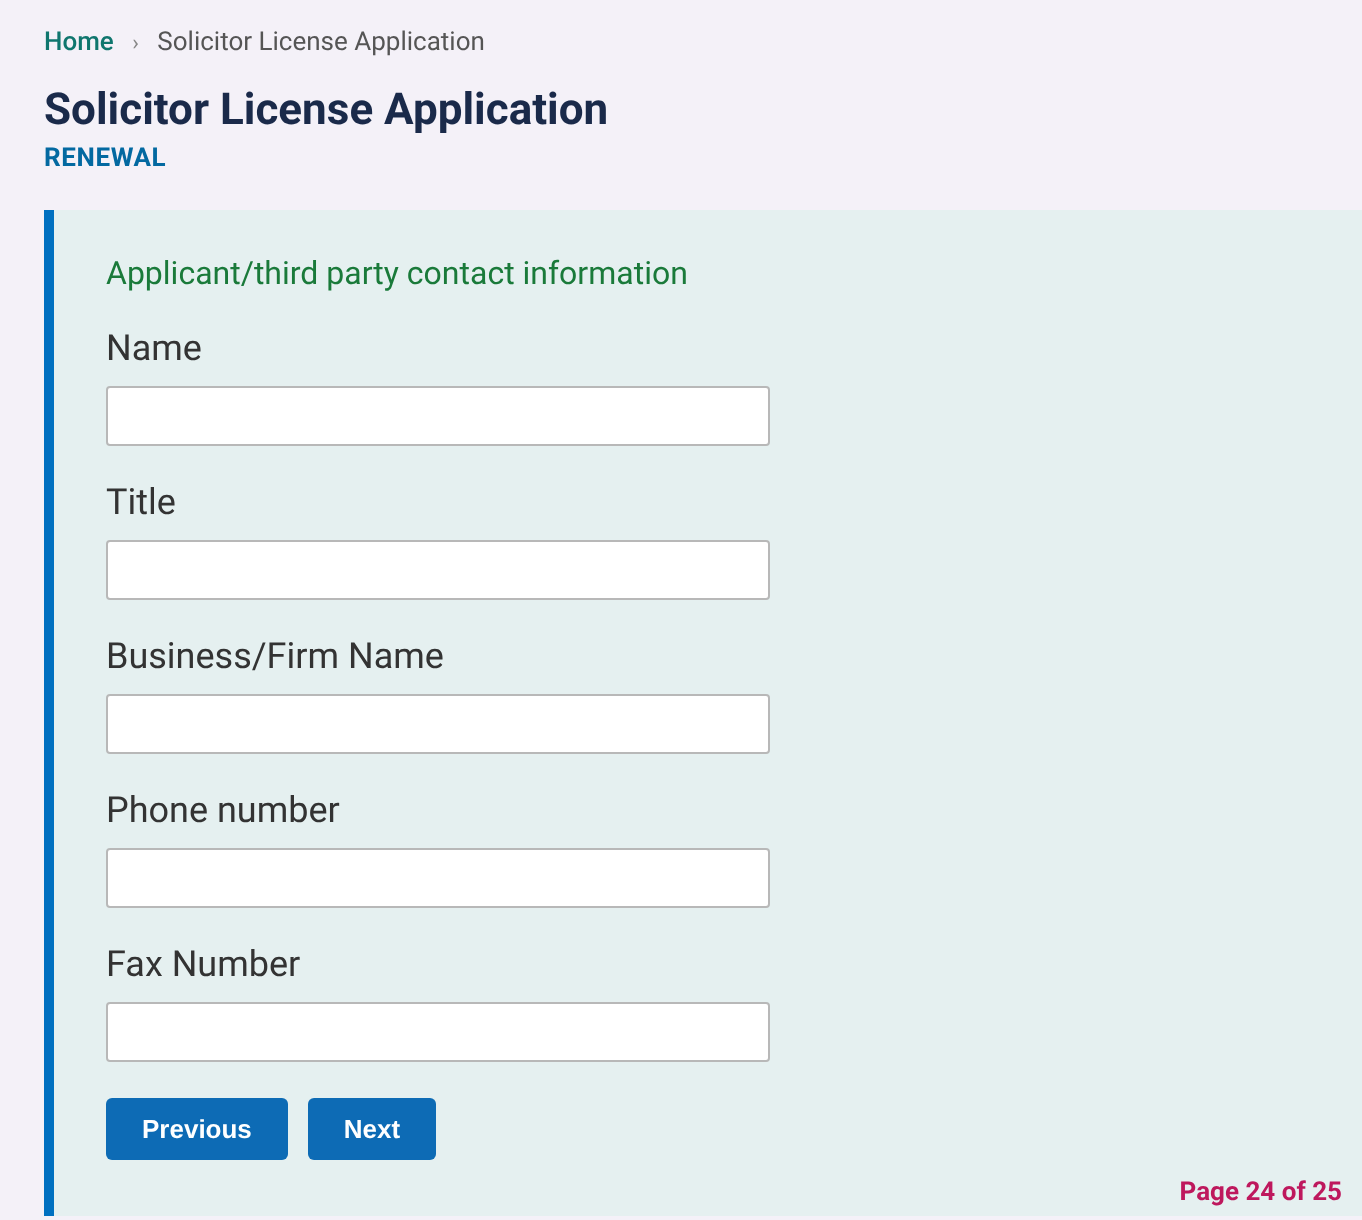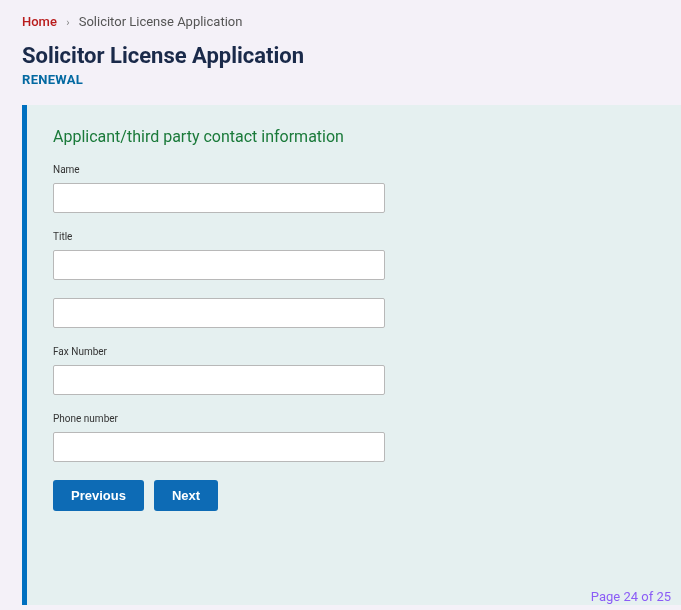--- a/index.html
+++ b/index.html
@@ -11,21 +11,21 @@
     height: 610px;
     overflow: hidden;
     position: relative;
   }
   .breadcrumb {
     padding: 14px 22px 10px 22px;
     font-size: 13px;
     color: #555;
   }
   .breadcrumb a {
-    color: #b91c1c;
+    color: #0f766e;
     text-decoration: none;
     font-weight: 500;
   }
   .breadcrumb .sep {
     margin: 0 6px;
     color: #888;
     font-size: 11px;
   }
   .breadcrumb .current {
     color: #555;
@@ -57,21 +57,21 @@
     font-size: 16px;
     font-weight: 400;
     color: #1a7a3a;
     margin-bottom: 18px;
   }
   .field {
     margin-bottom: 18px;
   }
   .field label {
     display: block;
-    font-size: 10px;
+    font-size: 18px;
     color: #333;
     margin-bottom: 8px;
   }
   .field input[type="text"] {
     width: 332px;
     height: 30px;
     border: 1px solid #b8b8b8;
     background: #fff;
     padding: 4px 8px;
     font-size: 13px;
@@ -90,22 +90,22 @@
     font-size: 13px;
     font-weight: 600;
     cursor: pointer;
     margin-right: 6px;
   }
   .page-indicator {
     position: absolute;
     right: 10px;
     bottom: 6px;
     font-size: 13px;
-    font-weight: 400;
-    color: #8b5cf6;
+    font-weight: 700;
+    color: #be185d;
   }
 </style>
 </head>
 <body>
 
 <nav class="breadcrumb">
   <a href="#">Home</a>
   <span class="sep">›</span>
   <span class="current">Solicitor License Application</span>
 </nav>
@@ -122,31 +122,32 @@
     <label>Name</label>
     <input type="text" value="" style="">
   </div>
 
   <div class="field">
     <label>Title</label>
     <input type="text" value="" style="">
   </div>
 
   <div class="field">
+    <label>Business/Firm Name</label>
     <input type="text" value="" style="">
   </div>
 
 
   <div class="field">
-    <label>Fax Number</label>
+    <label>Phone number</label>
     <input type="text" value="" style="">
   </div>
 
   <div class="field">
-    <label>Phone number</label>
+    <label>Fax Number</label>
     <input type="text" value="" style="">
   </div>
 
   <div class="buttons">
     <button class="btn">Previous</button>
     <button class="btn">Next</button>
   </div>
 </div>
 
 <div class="page-indicator">Page 24 of 25</div>

